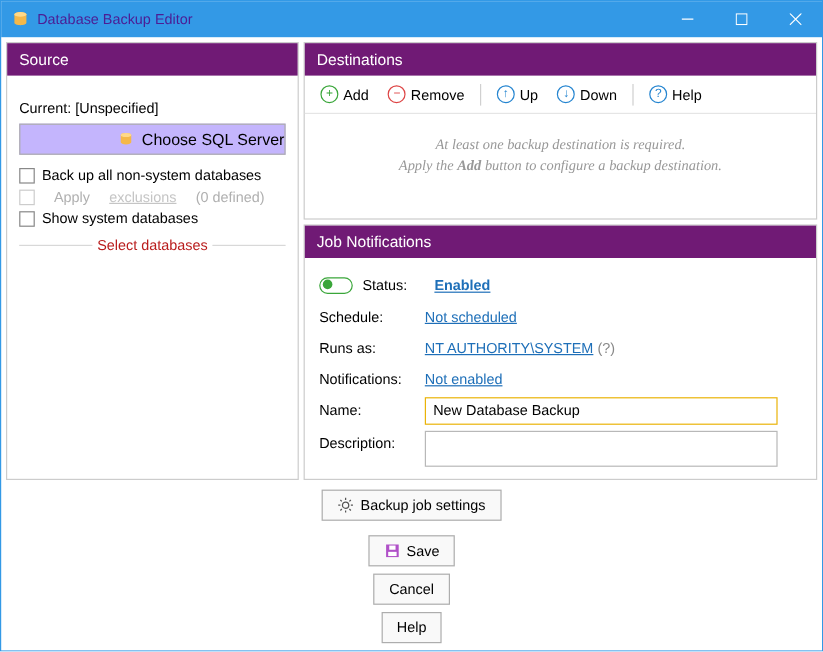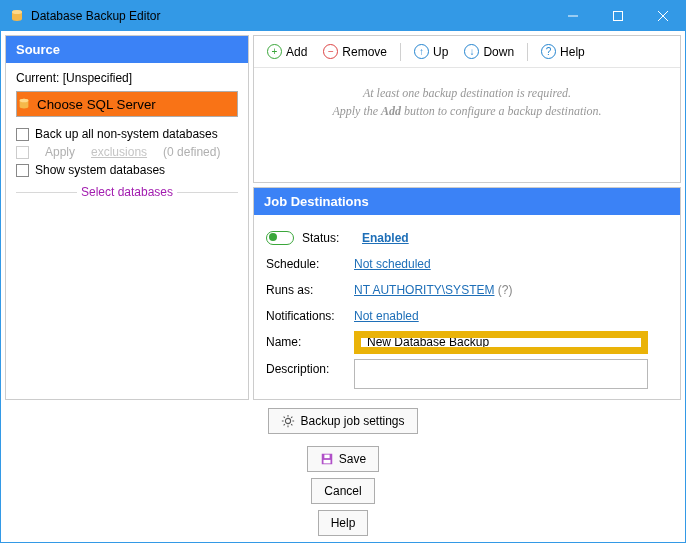--- a/index.html
+++ b/index.html
@@ -1,54 +1,54 @@
 <!DOCTYPE html>
 <html><head>
 <meta charset="utf-8">
 <style>
 * { box-sizing: border-box; margin: 0; padding: 0; }
 body { font-family: "Segoe UI", Tahoma, sans-serif; font-size: 12px; background: #fff; }
 .window { width: 686px; height: 543px; border: 1px solid #3399e6; display: flex; flex-direction: column; }
-.titlebar { height: 30px; background: #3399e6; display: flex; align-items: center; padding: 0 0 0 8px; color: #000000; }
+.titlebar { height: 30px; background: #3399e6; display: flex; align-items: center; padding: 0 0 0 8px; color: #4c1d95; }
 .titlebar .app-icon { width: 16px; height: 16px; margin-right: 6px; }
 .titlebar .title { flex: 1; font-size: 12px; }
 .win-btns { display: flex; }
 .win-btn { width: 45px; height: 30px; display: flex; align-items: center; justify-content: center; color: #fff; }
 .body { flex: 1; display: flex; flex-direction: column; padding: 4px; gap: 4px; }
 .main { flex: 1; display: flex; gap: 4px; min-height: 0; }
 .panel { border: 1px solid #ccc; display: flex; flex-direction: column; }
 .panel-left { width: 244px; }
 .panel-right { flex: 1; display: flex; flex-direction: column; gap: 4px; min-width: 0; }
-.panel-header { background: #3b82f6; color: #fff; font-weight: bold; padding: 6px 10px; font-size: 13px; }
-.panel-body { padding: 8px 10px; flex: 1; }
+.panel-header { background: #701a75; color: #fff; font-weight: normal; padding: 6px 10px; font-size: 13px; }
+.panel-body { padding: 20px 10px; flex: 1; }
 .current-row { margin-bottom: 6px; }
-.choose-btn { width: 100%; height: 26px; border: 1px solid #adadad; background: #f97316; display: flex; align-items: center; justify-content: flex-start; gap: 6px; margin-bottom: 10px; }
+.choose-btn { width: 100%; height: 26px; border: 1px solid #adadad; background: #c4b5fd; display: flex; align-items: center; justify-content: flex-end; gap: 6px; margin-bottom: 10px; }
 .chk-row { display: flex; align-items: center; gap: 6px; margin: 4px 0; }
 .chk-row.disabled { color: #b0b0b0; gap: 16px; }
 .chk { width: 13px; height: 13px; border: 1px solid #888; background: #fff; flex-shrink: 0; }
 .chk-row.disabled .chk { border-color: #ccc; }
 .link-dis { color: #c5c5c5; text-decoration: underline; }
-.section-label { display: flex; align-items: center; gap: 4px; color: #a21caf; margin-top: 8px; }
+.section-label { display: flex; align-items: center; gap: 4px; color: #b91c1c; margin-top: 8px; }
 .section-label .line { flex: 1; height: 1px; background: #d8d8d8; }
 .dest-panel { border: 1px solid #ccc; flex: 1; display: flex; flex-direction: column; }
 .toolbar { display: flex; gap: 2px; padding: 4px 6px; border-bottom: 1px solid #e5e5e5; align-items: center; }
 .tb-btn { display: flex; align-items: center; gap: 4px; padding: 3px 6px; border: 1px solid transparent; }
 .tb-sep { width: 1px; height: 18px; background: #d0d0d0; margin: 0 4px; }
 .circle-icon { width: 15px; height: 15px; border: 1.5px solid; border-radius: 50%; display: flex; align-items: center; justify-content: center; font-size: 10px; line-height: 1; flex-shrink: 0; }
 .ci-green { border-color: #3aa63a; color: #3aa63a; }
 .ci-red { border-color: #d44; color: #d44; }
 .ci-blue { border-color: #2585d0; color: #2585d0; }
 .dest-empty { flex: 1; text-align: center; color: #989898; font-style: italic; padding: 16px 10px; line-height: 1.5; font-family: Liberation Serif, serif; }
 .job-panel { border: 1px solid #ccc; }
 .job-body { padding: 10px 12px; }
 .job-row { display: flex; align-items: center; min-height: 26px; }
 .job-label { width: 88px; }
 .link { color: #1e6fb8; text-decoration: underline; cursor: pointer; text-align: right; }
 .link-bold { font-weight: bold; }
-.input { border: 7px solid #eab308; padding: 3px 6px; height: 23px; width: 294px; font-family: inherit; font-size: 12px; }
+.input { border: 1px solid #eab308; padding: 3px 6px; height: 23px; width: 294px; font-family: inherit; font-size: 12px; }
 .textarea { border: 1px solid #b8b8b8; padding: 3px 6px; width: 294px; height: 30px; font-family: inherit; font-size: 12px; resize: none; }
 .toggle { width: 28px; height: 14px; border: 1.5px solid #3aa63a; border-radius: 8px; position: relative; margin-right: 8px; flex-shrink: 0; }
 .toggle::after { content: ""; position: absolute; width: 8px; height: 8px; border-radius: 50%; background: #3aa63a; top: 1px; left: 2px; }
 .footer { display: flex; align-items: center; padding: 4px 2px 2px; gap: 6px; flex-direction: column; }
 .btn { height: 26px; padding: 0 12px; border: 1px solid #adadad; background: #f9f9f9; display: flex; align-items: center; gap: 5px; font-family: inherit; font-size: 12px; }
 .spacer { flex: 1; }
 .gear { width: 14px; height: 14px; }
 .serv-icon { width: 14px; height: 14px; }
 .save-icon { width: 14px; height: 14px; }
 .q { color: #888; }
@@ -118,20 +118,21 @@
           <div class="section-label">
             <span class="line"></span>
             <span>Select databases</span>
             <span class="line"></span>
           </div>
         </div>
       </div>
 
       <div class="panel-right">
         <div class="dest-panel">
+          <div class="panel-header">Destinations</div>
           <div class="toolbar">
             <div class="tb-btn">
               <span class="circle-icon ci-green">+</span>
               <span>Add</span>
             </div>
             <div class="tb-btn">
               <span class="circle-icon ci-red">−</span>
               <span>Remove</span>
             </div>
             <div class="tb-sep"></div>
@@ -151,21 +152,21 @@
           </div>
           <div class="dest-empty">
             <div>At least one backup destination is required.</div>
             <div>
               <span>Apply the </span><b>Add</b><span> button to configure a backup destination.</span>
             </div>
           </div>
         </div>
 
         <div class="job-panel">
-          <div class="panel-header">Job Destinations</div>
+          <div class="panel-header">Job Notifications</div>
           <div class="job-body">
             <div class="job-row">
               <span class="toggle"></span>
               <span class="job-label" style="width:60px">Status:</span>
               <span class="link link-bold">Enabled</span>
             </div>
             <div class="job-row">
               <span class="job-label">Schedule:</span>
               <span class="link">Not scheduled</span>
             </div>

